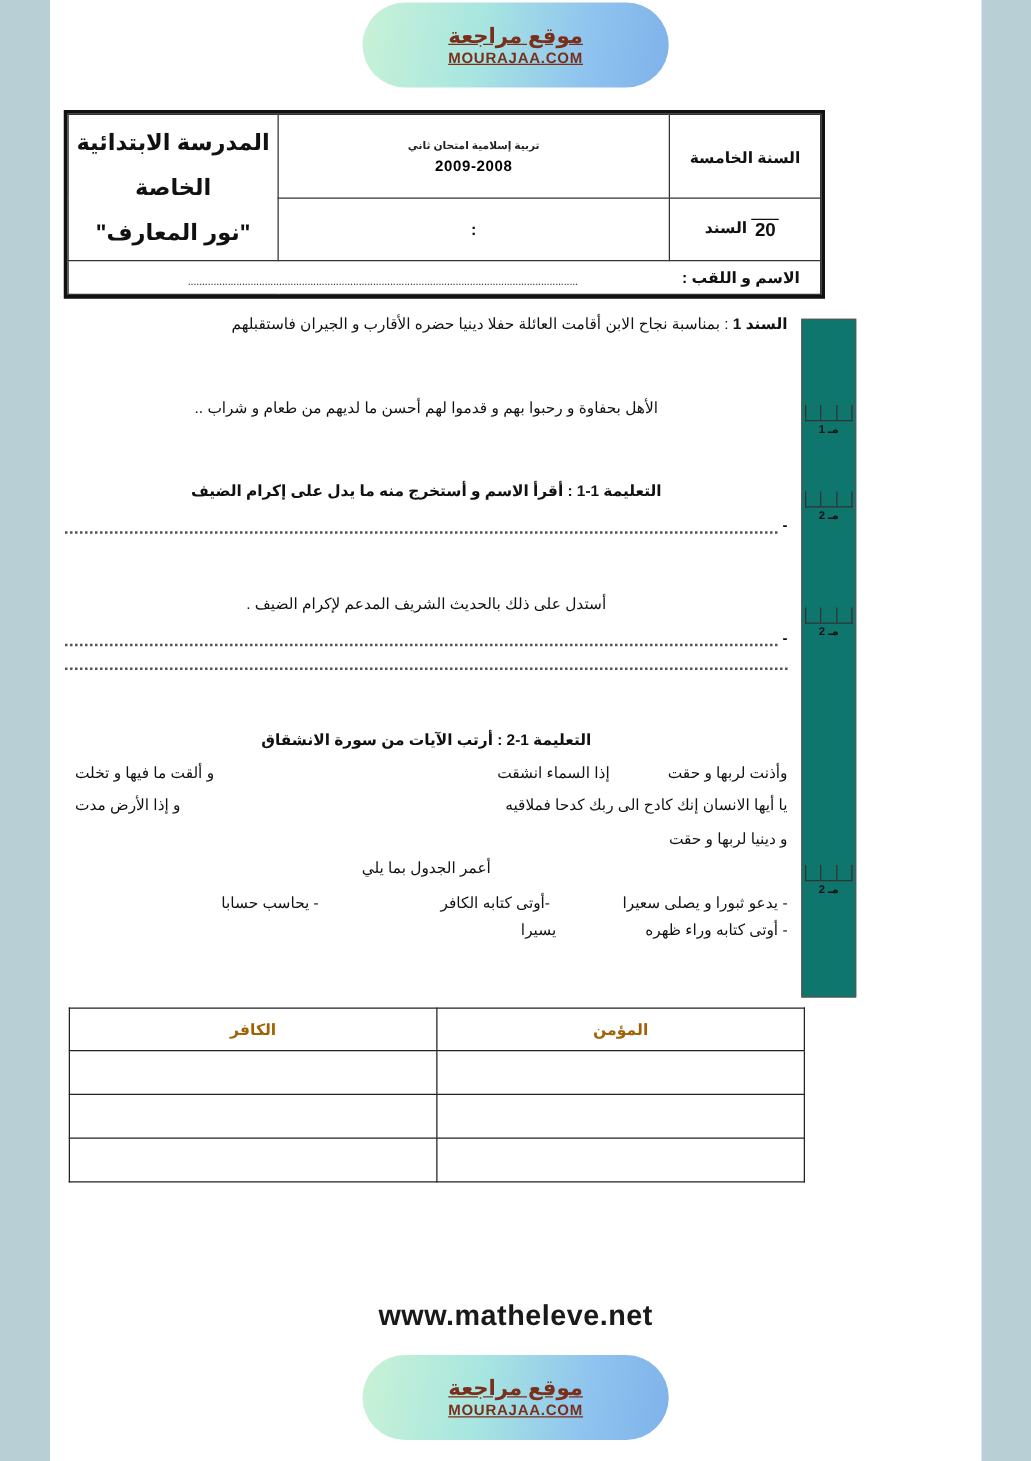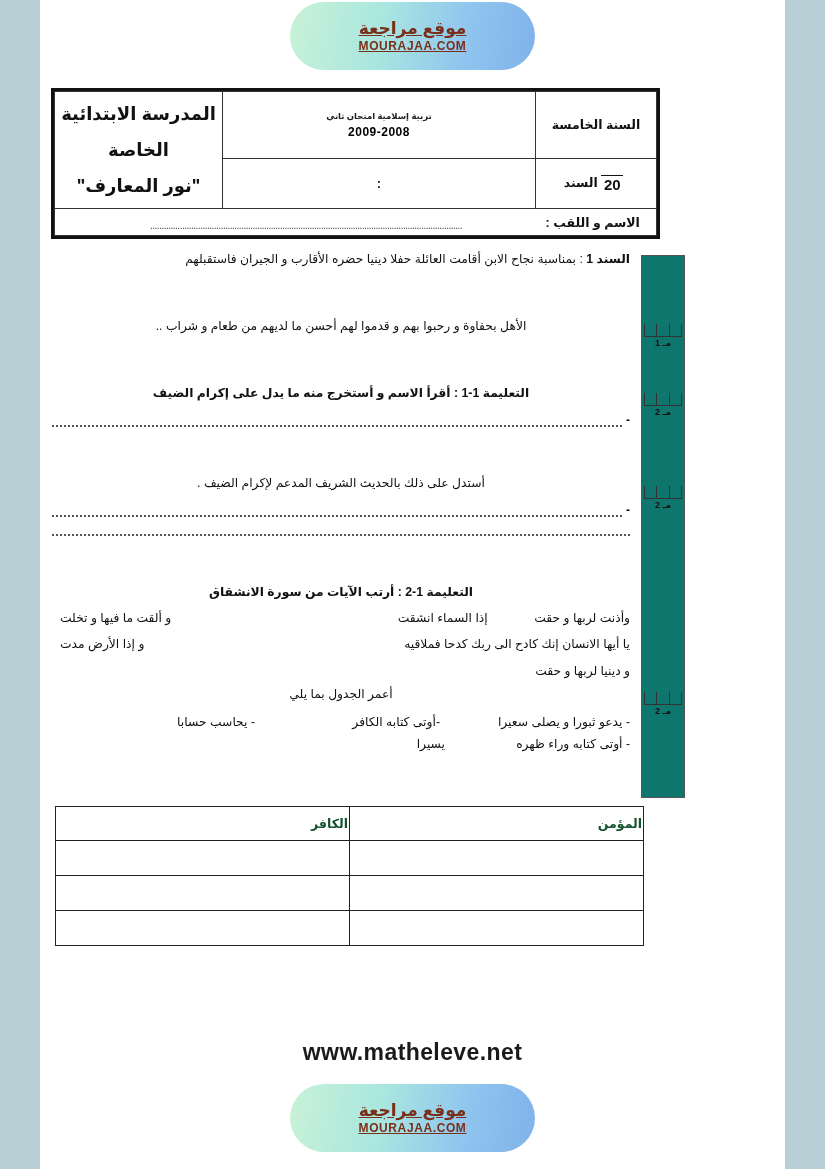--- a/index.html
+++ b/index.html
@@ -291,22 +291,22 @@
     direction: rtl;
   }
   #answer-table th, #answer-table td {
     border: 1.4px solid #222;
     height: 35px;
     box-sizing: border-box;
   }
   #answer-table th {
     font-size: 12.5px;
     font-weight: bold;
-    color: #14532d;
-    text-align: right;
+    color: #a16207;
+    text-align: center;
     height: 34px;
   }
 
   
   #footer-site {
     position: absolute;
     left: 0; right: 0;
     top: 1039px;
     text-align: center;
     font-size: 23px;

